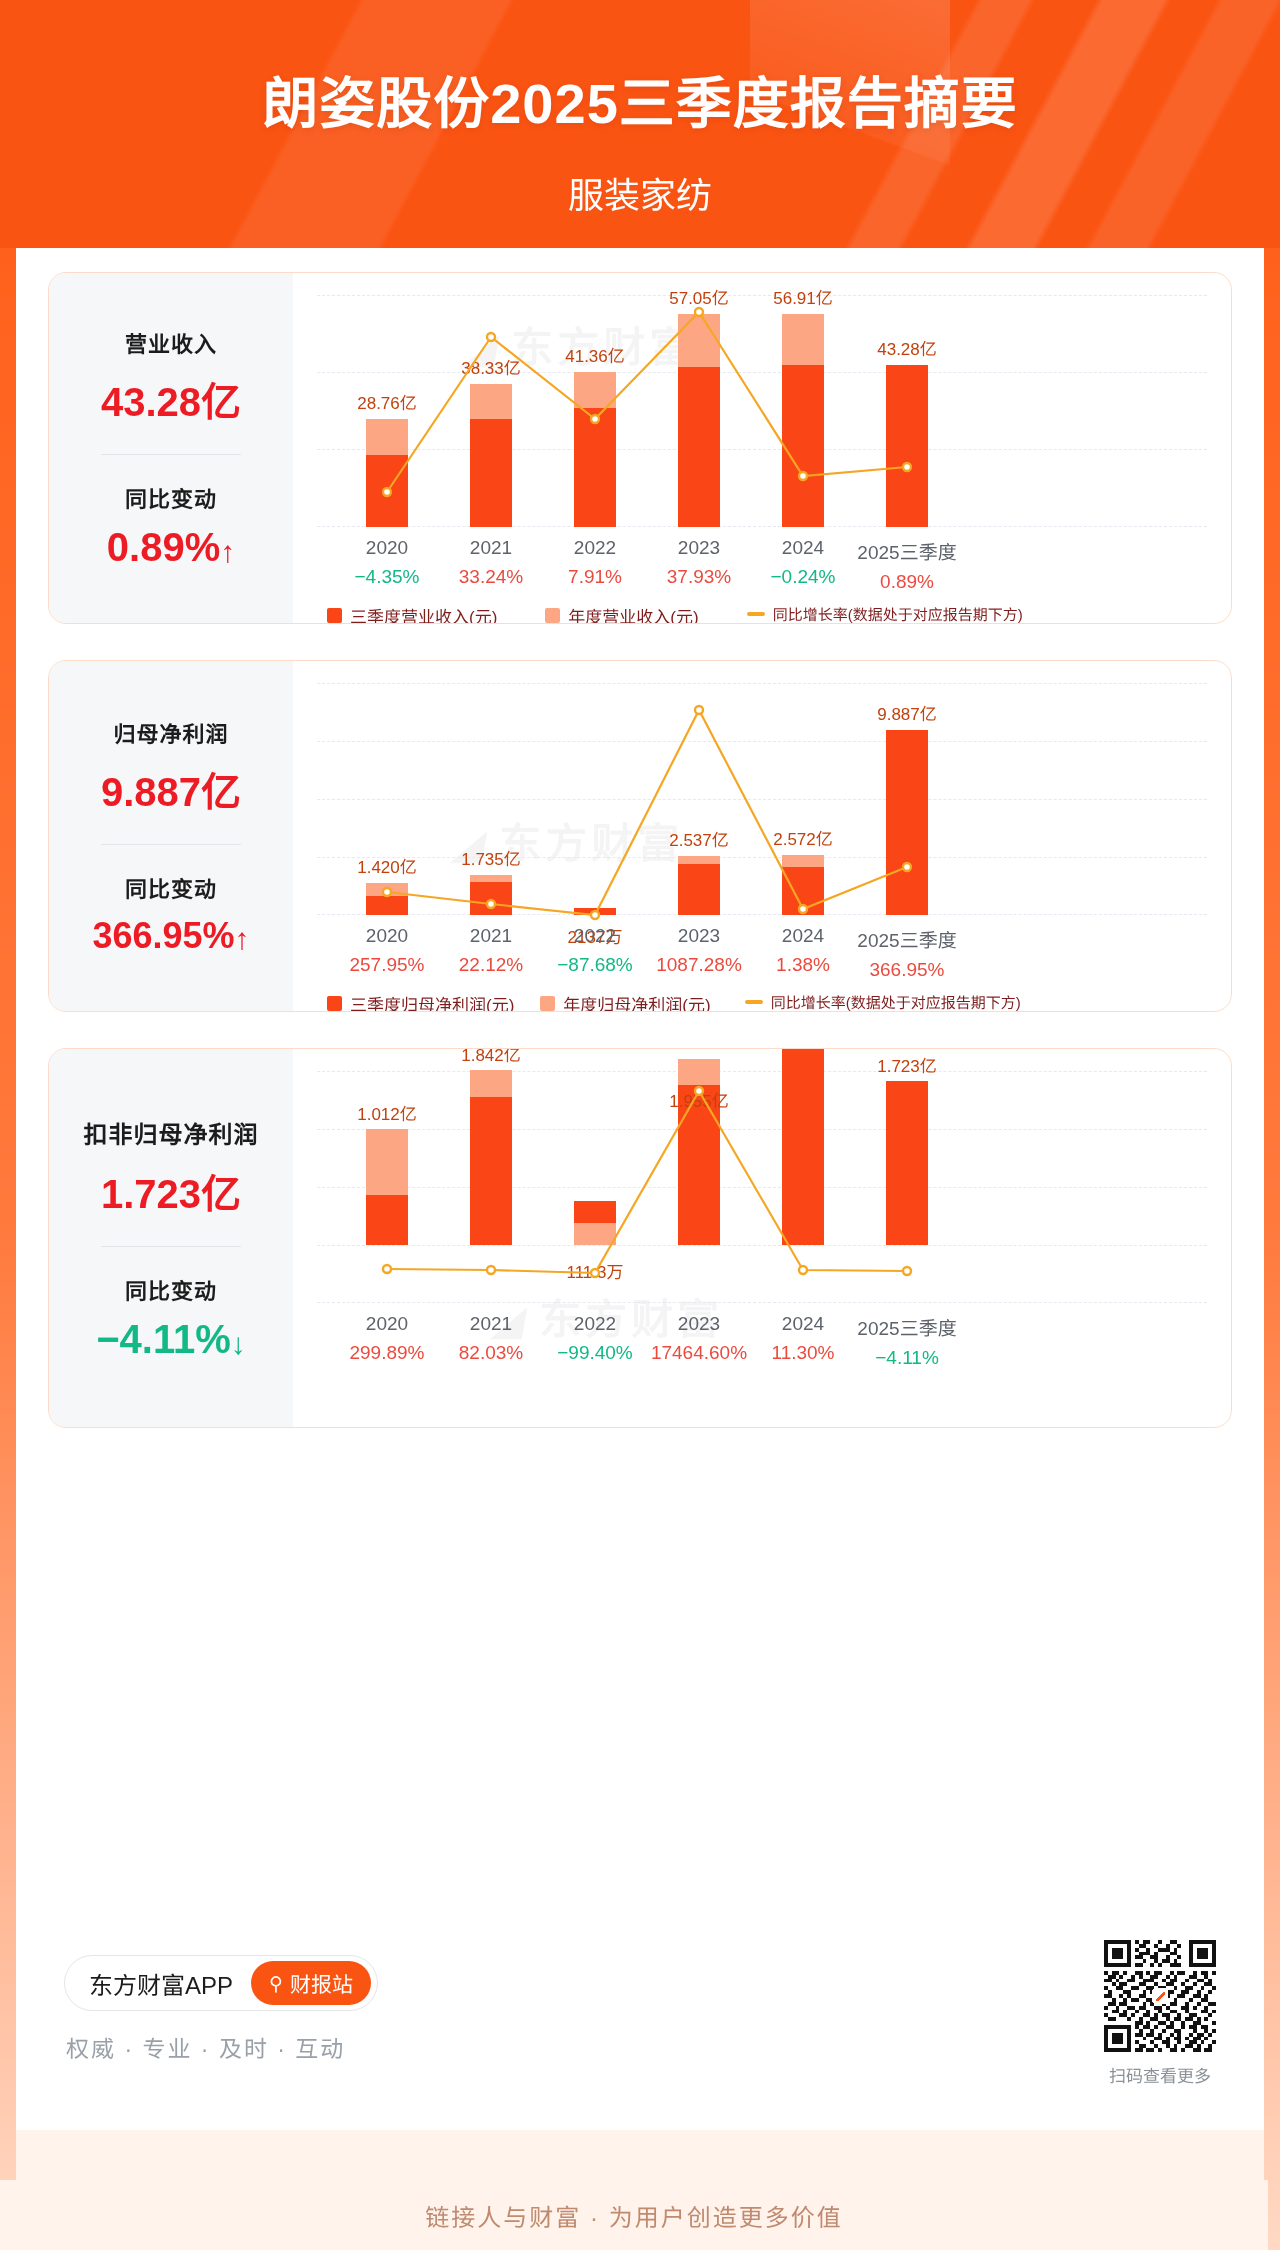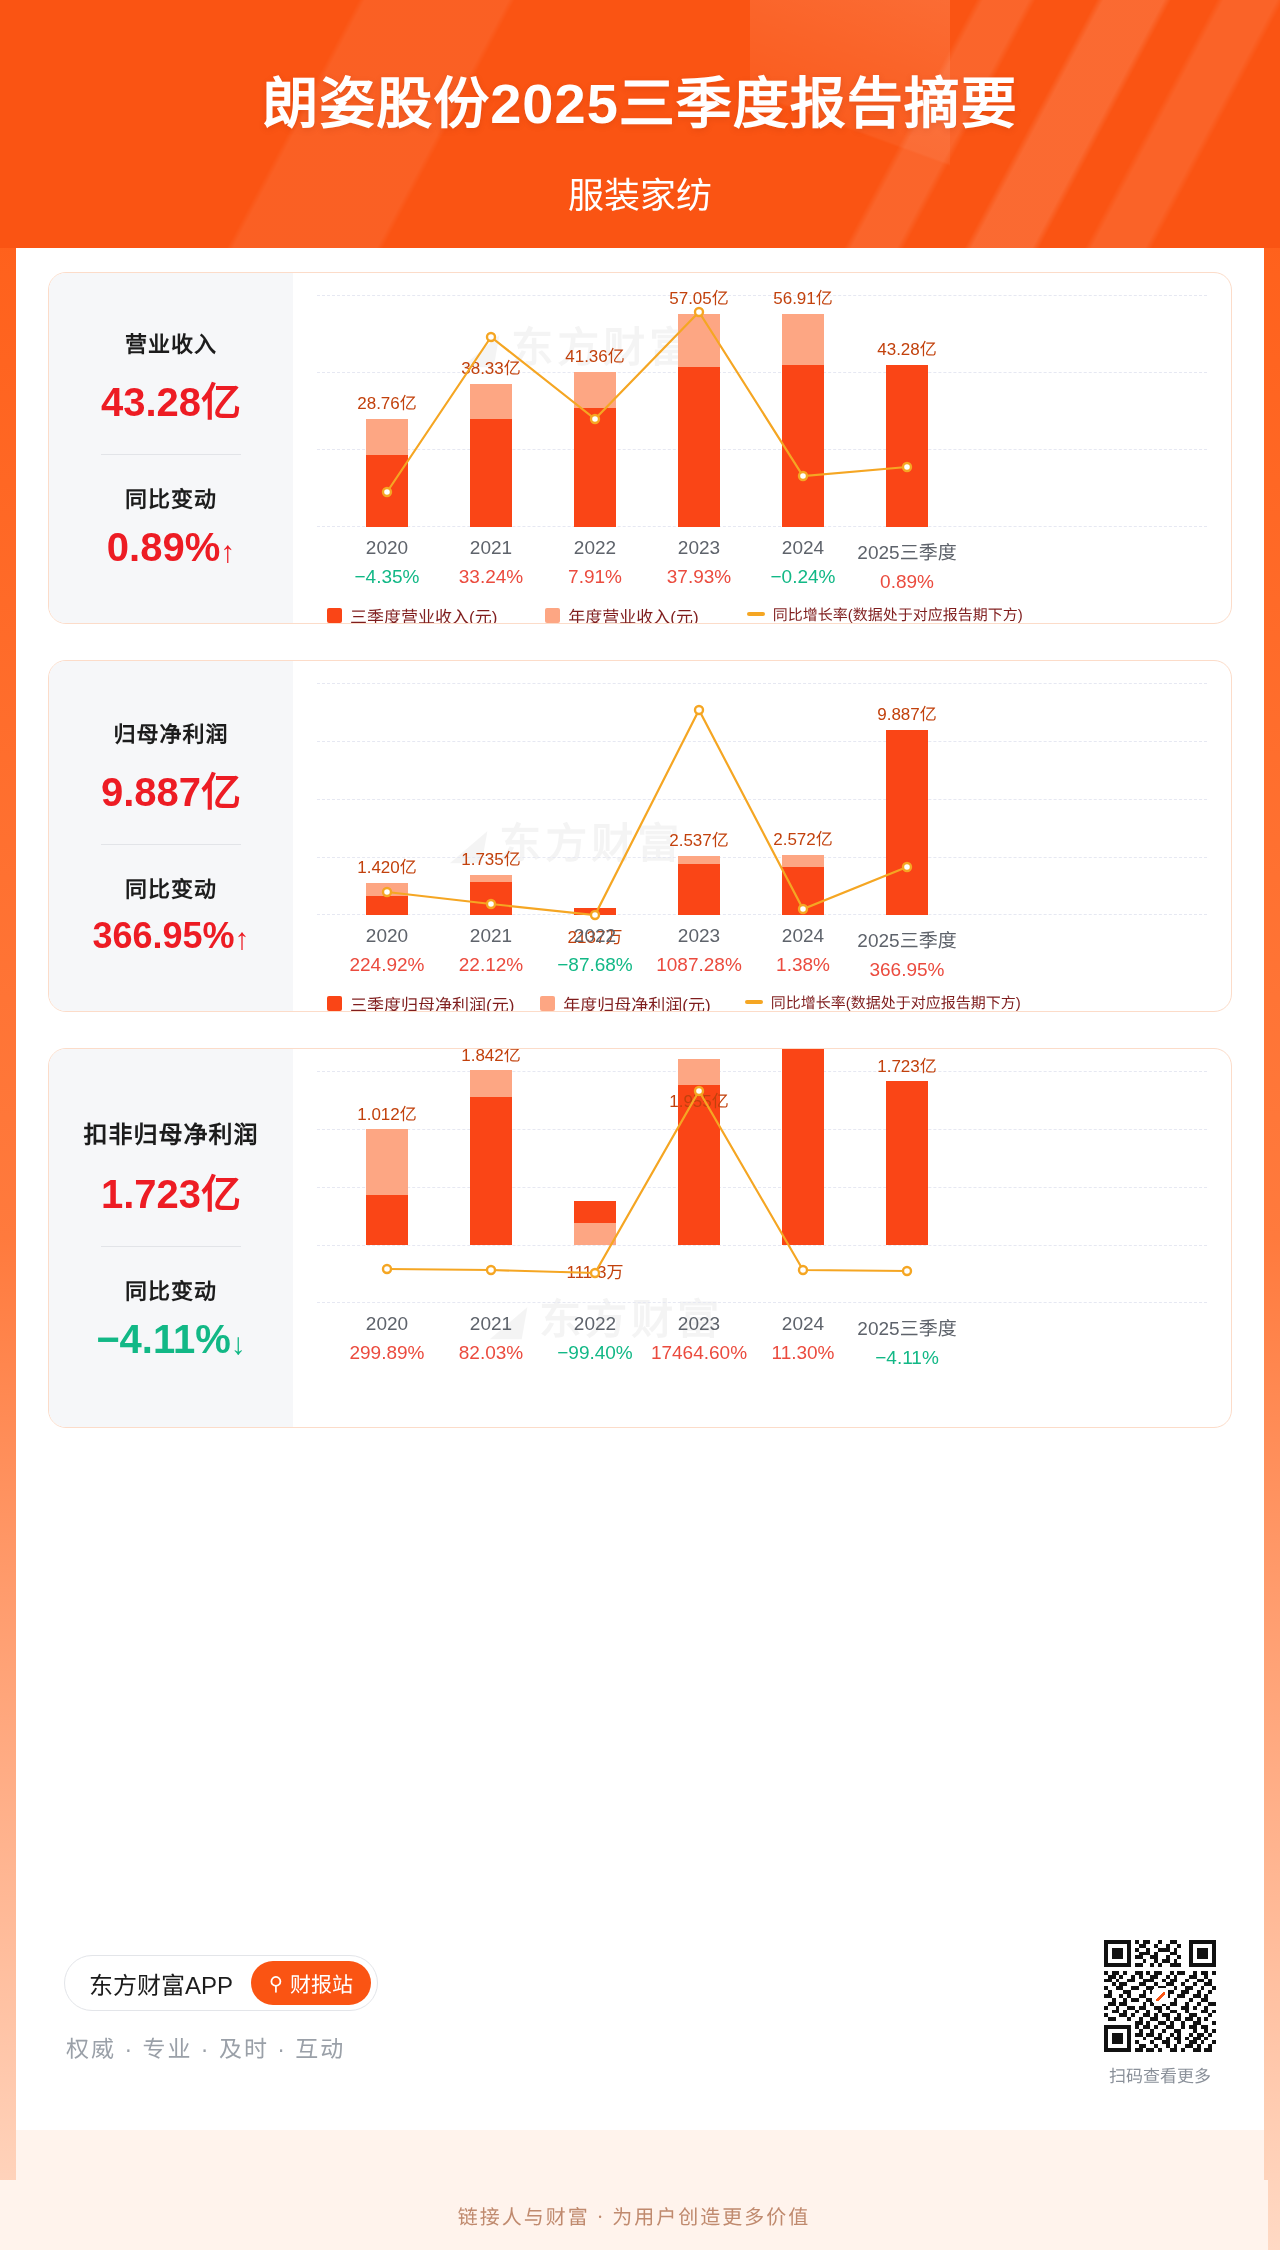--- a/index.html
+++ b/index.html
@@ -147,21 +147,21 @@
     position:absolute; left:66px; top:2030px;
     font-size:23px; color:#9AA0A8; letter-spacing:2px;
   }
   .qr-wrap { position:absolute; right:64px; top:1940px; text-align:center; }
   .qr { width:112px; height:112px; display:block; }
   .qr-cap { font-size:17px; color:#8A9099; margin-top:10px; }
   .bottom-bar {
     position:absolute; left:0; right:12px; bottom:0; height:70px;
     background:#FFF3EC;
     display:flex; align-items:center; justify-content:center;
-    font-size:20px; color:#C08A6E; letter-spacing:2px;font-family:Liberation Serif, serif;
+    font-size:24px; color:#C08A6E; letter-spacing:2px;
   }
 </style>
 </head>
 <body>
 
 <div class="page">
 
   <div class="rail-left"></div>
   <div class="rail-right"></div>
 
@@ -343,21 +343,21 @@
               <circle cx="382" cy="27" r="4"></circle>
               <circle cx="486" cy="226" r="4"></circle>
               <circle cx="590" cy="184" r="4"></circle>
             </g>
           </svg>
         </div>
 
         <div class="xaxis" style="top:264px;">
           <div class="xcell" style="left:0px;">
               <div class="xyear">2020</div>
-              <div class="xpct">224.92%</div>
+              <div class="xpct">257.95%</div>
             </div>
           <div class="xcell" style="left:104px;">
               <div class="xyear">2021</div>
               <div class="xpct">22.12%</div>
             </div>
           <div class="xcell" style="left:208px;">
               <div class="xyear">2022</div>
               <div class="xpct neg">−87.68%</div>
             </div>
           <div class="xcell" style="left:312px;">

